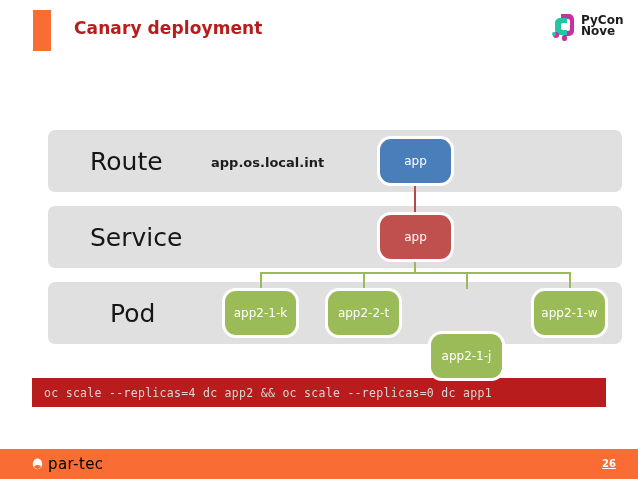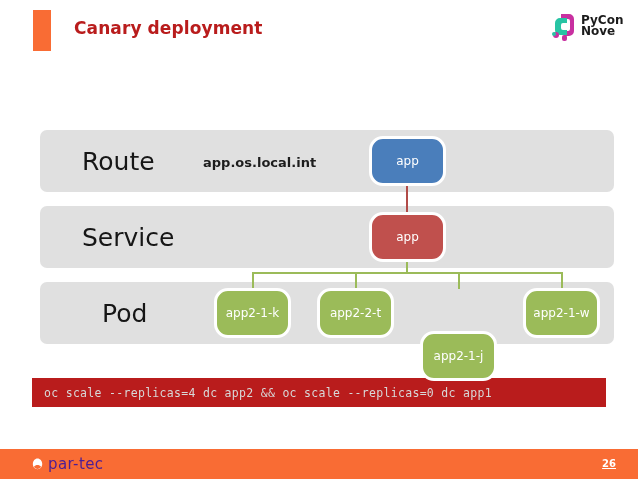--- a/index.html
+++ b/index.html
@@ -53,21 +53,21 @@
     left: 33px; top: 3px;
     font-size: 12px;
     font-weight: bold;
     line-height: 11px;
     color: #1b1b1b;
   }
 
   
   .diagram {
     position: absolute;
-    left: 8px; top: 0;
+    left: 16px; top: 0;
     width: 563px; height: 479px;
   }
   .band {
     position: absolute;
     left: 32px;
     width: 574px;
     background: #e0e0e0;
     border-radius: 7px;
   }
   #band-route   { top: 130px; height: 62px; }
@@ -195,21 +195,21 @@
     height: 18px;
     display: flex;
     align-items: center;
   }
   .partec-mark {
     width: 15px; height: 15px;
     margin-right: 3px;
   }
   .partec-word {
     font-size: 15px;
-    color: #4c1d95;
+    color: #000000;
     letter-spacing: 0.4px;
     font-family: "DejaVu Sans", sans-serif;
   }
   .page-number {
     position: absolute;
     right: 22px; top: 9px;
     font-size: 10px;
     font-weight: bold;
     color: #ffffff;
     text-decoration: underline;

